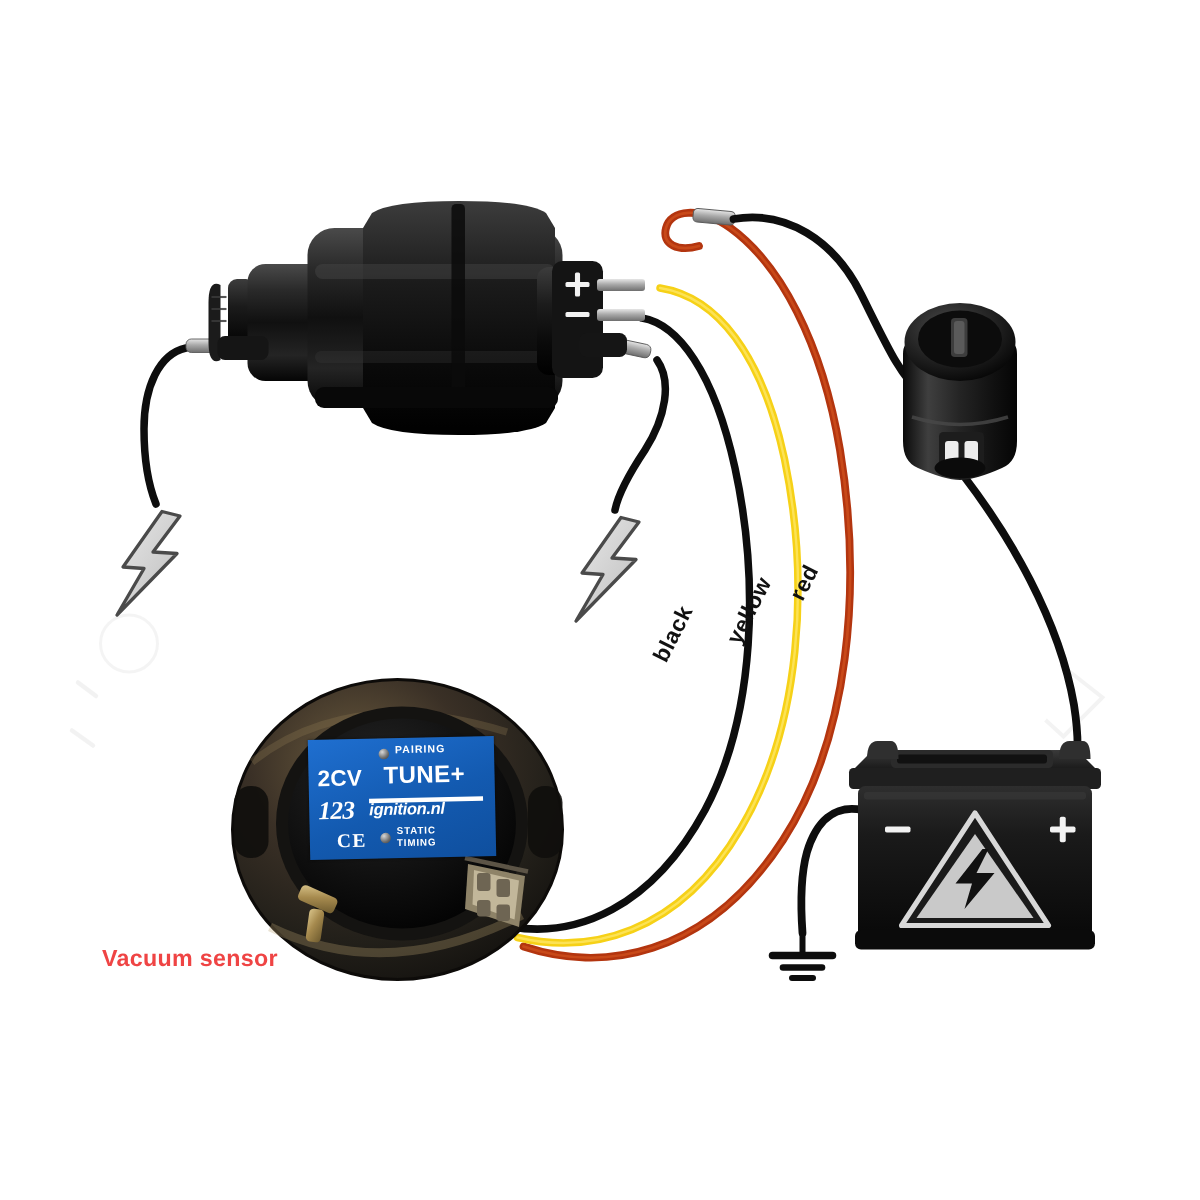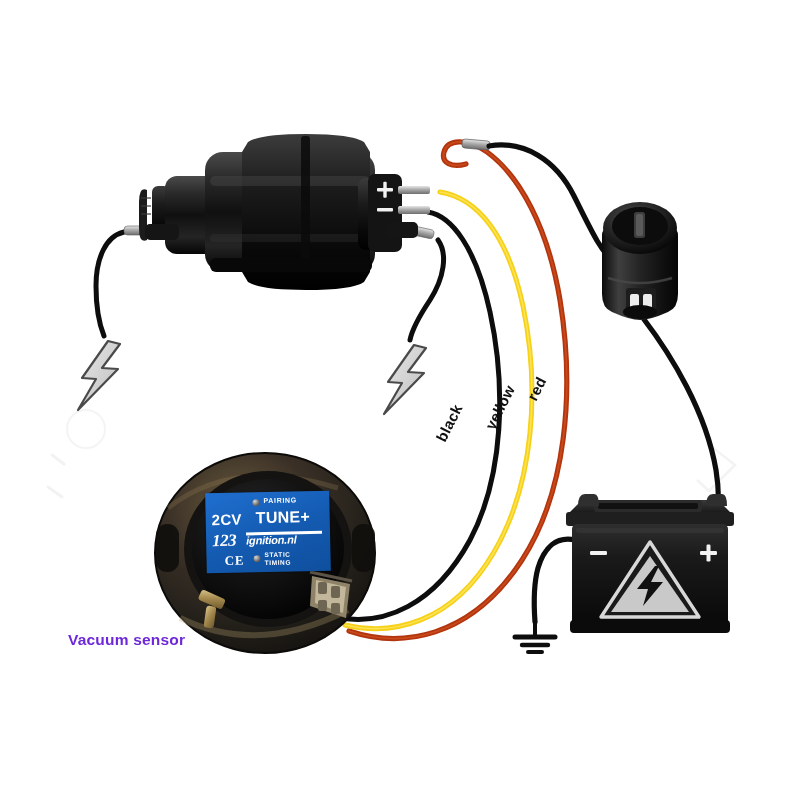--- a/index.html
+++ b/index.html
@@ -32,21 +32,21 @@
     transform-origin: left center;
     letter-spacing: 0.3px;
   }
   #vacuum-label {
     position: absolute;
     left: 68px;
     top: 631px;
     font-family: "Liberation Sans", sans-serif;
     font-size: 15.5px;
     font-weight: 700;
-    color: #6d28d9;
+    color: #ef4444;
     letter-spacing: 0.2px;
     white-space: nowrap;
   }
   
   #module-label {
     position: absolute;
     left: 206px;
     top: 492px;
     width: 124px;
     height: 80px;

